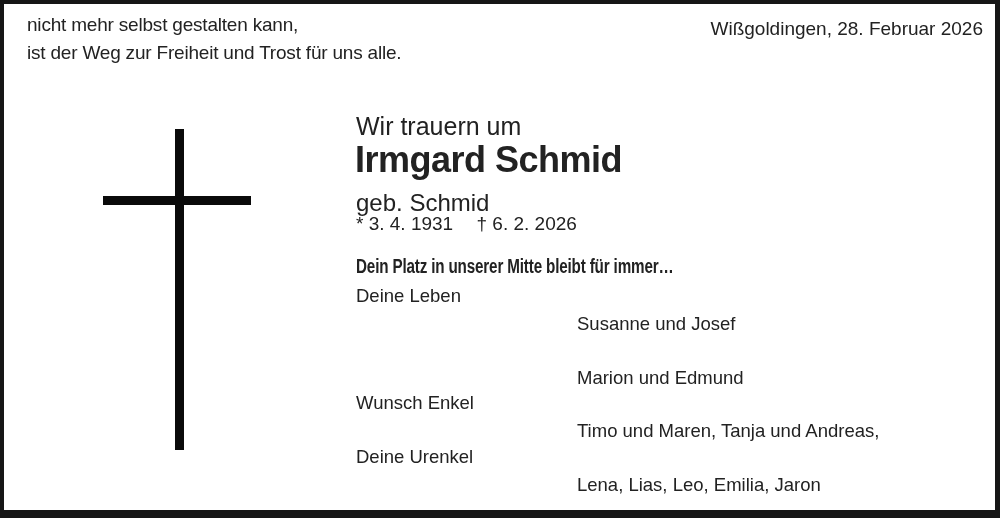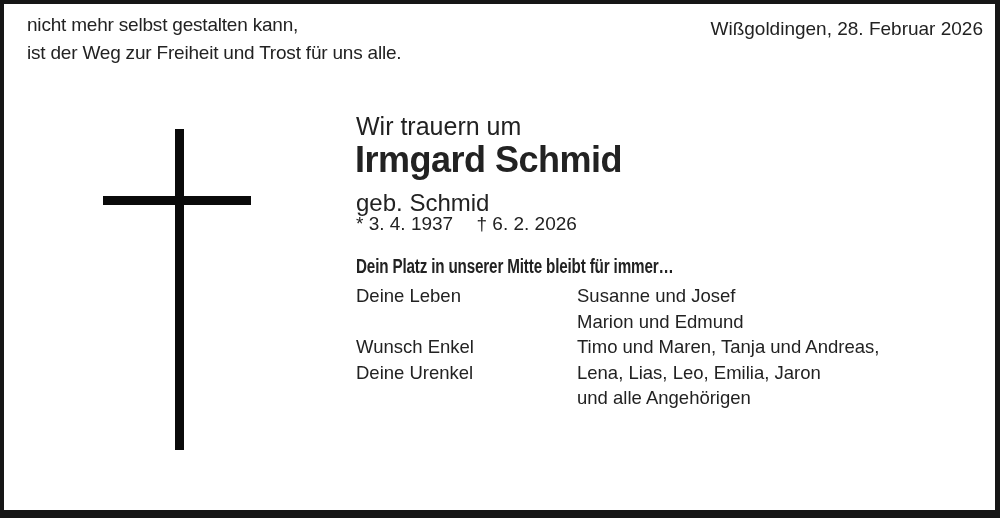--- a/index.html
+++ b/index.html
@@ -97,21 +97,21 @@
   .mourners {
     left: 352px; top: 279px;
     font-size: 18.5px;
     line-height: 25.5px;
   }
   .mourner-row {
     display: grid;
     grid-template-columns: 221px auto;
     align-items: start;
   }
-  .mourner-row .lines div { white-space: nowrap; }
+  .mourner-row .lines div { white-space: nowrap; margin-top: 28px; }
 
   .footer {
     left: 0; right: 0; top: 472px;
     text-align: center;
     font-size: 18.5px;
     line-height: 26px;
     white-space: nowrap;
   }
 </style>
 </head>
@@ -131,21 +131,21 @@
     <div class="hbar"></div>
   </div>
 
   <div class="abs intro">Wir trauern um</div>
 
   <h1 class="abs name">Irmgard Schmid</h1>
 
   <div class="abs maiden">geb. Schmid</div>
 
   <div class="abs vitals">
-    <span class="born">* 3. 4. 1937</span>
+    <span class="born">* 3. 4. 1931</span>
     <span class="died">† 6. 2. 2026</span>
   </div>
 
   <div class="abs tribute">Dein Platz in unserer Mitte bleibt für immer…</div>
 
   <div class="abs mourners">
     <div class="mourner-row">
       <div class="label">Deine Leben</div>
       <div class="lines">
         <div>Susanne und Josef</div>

